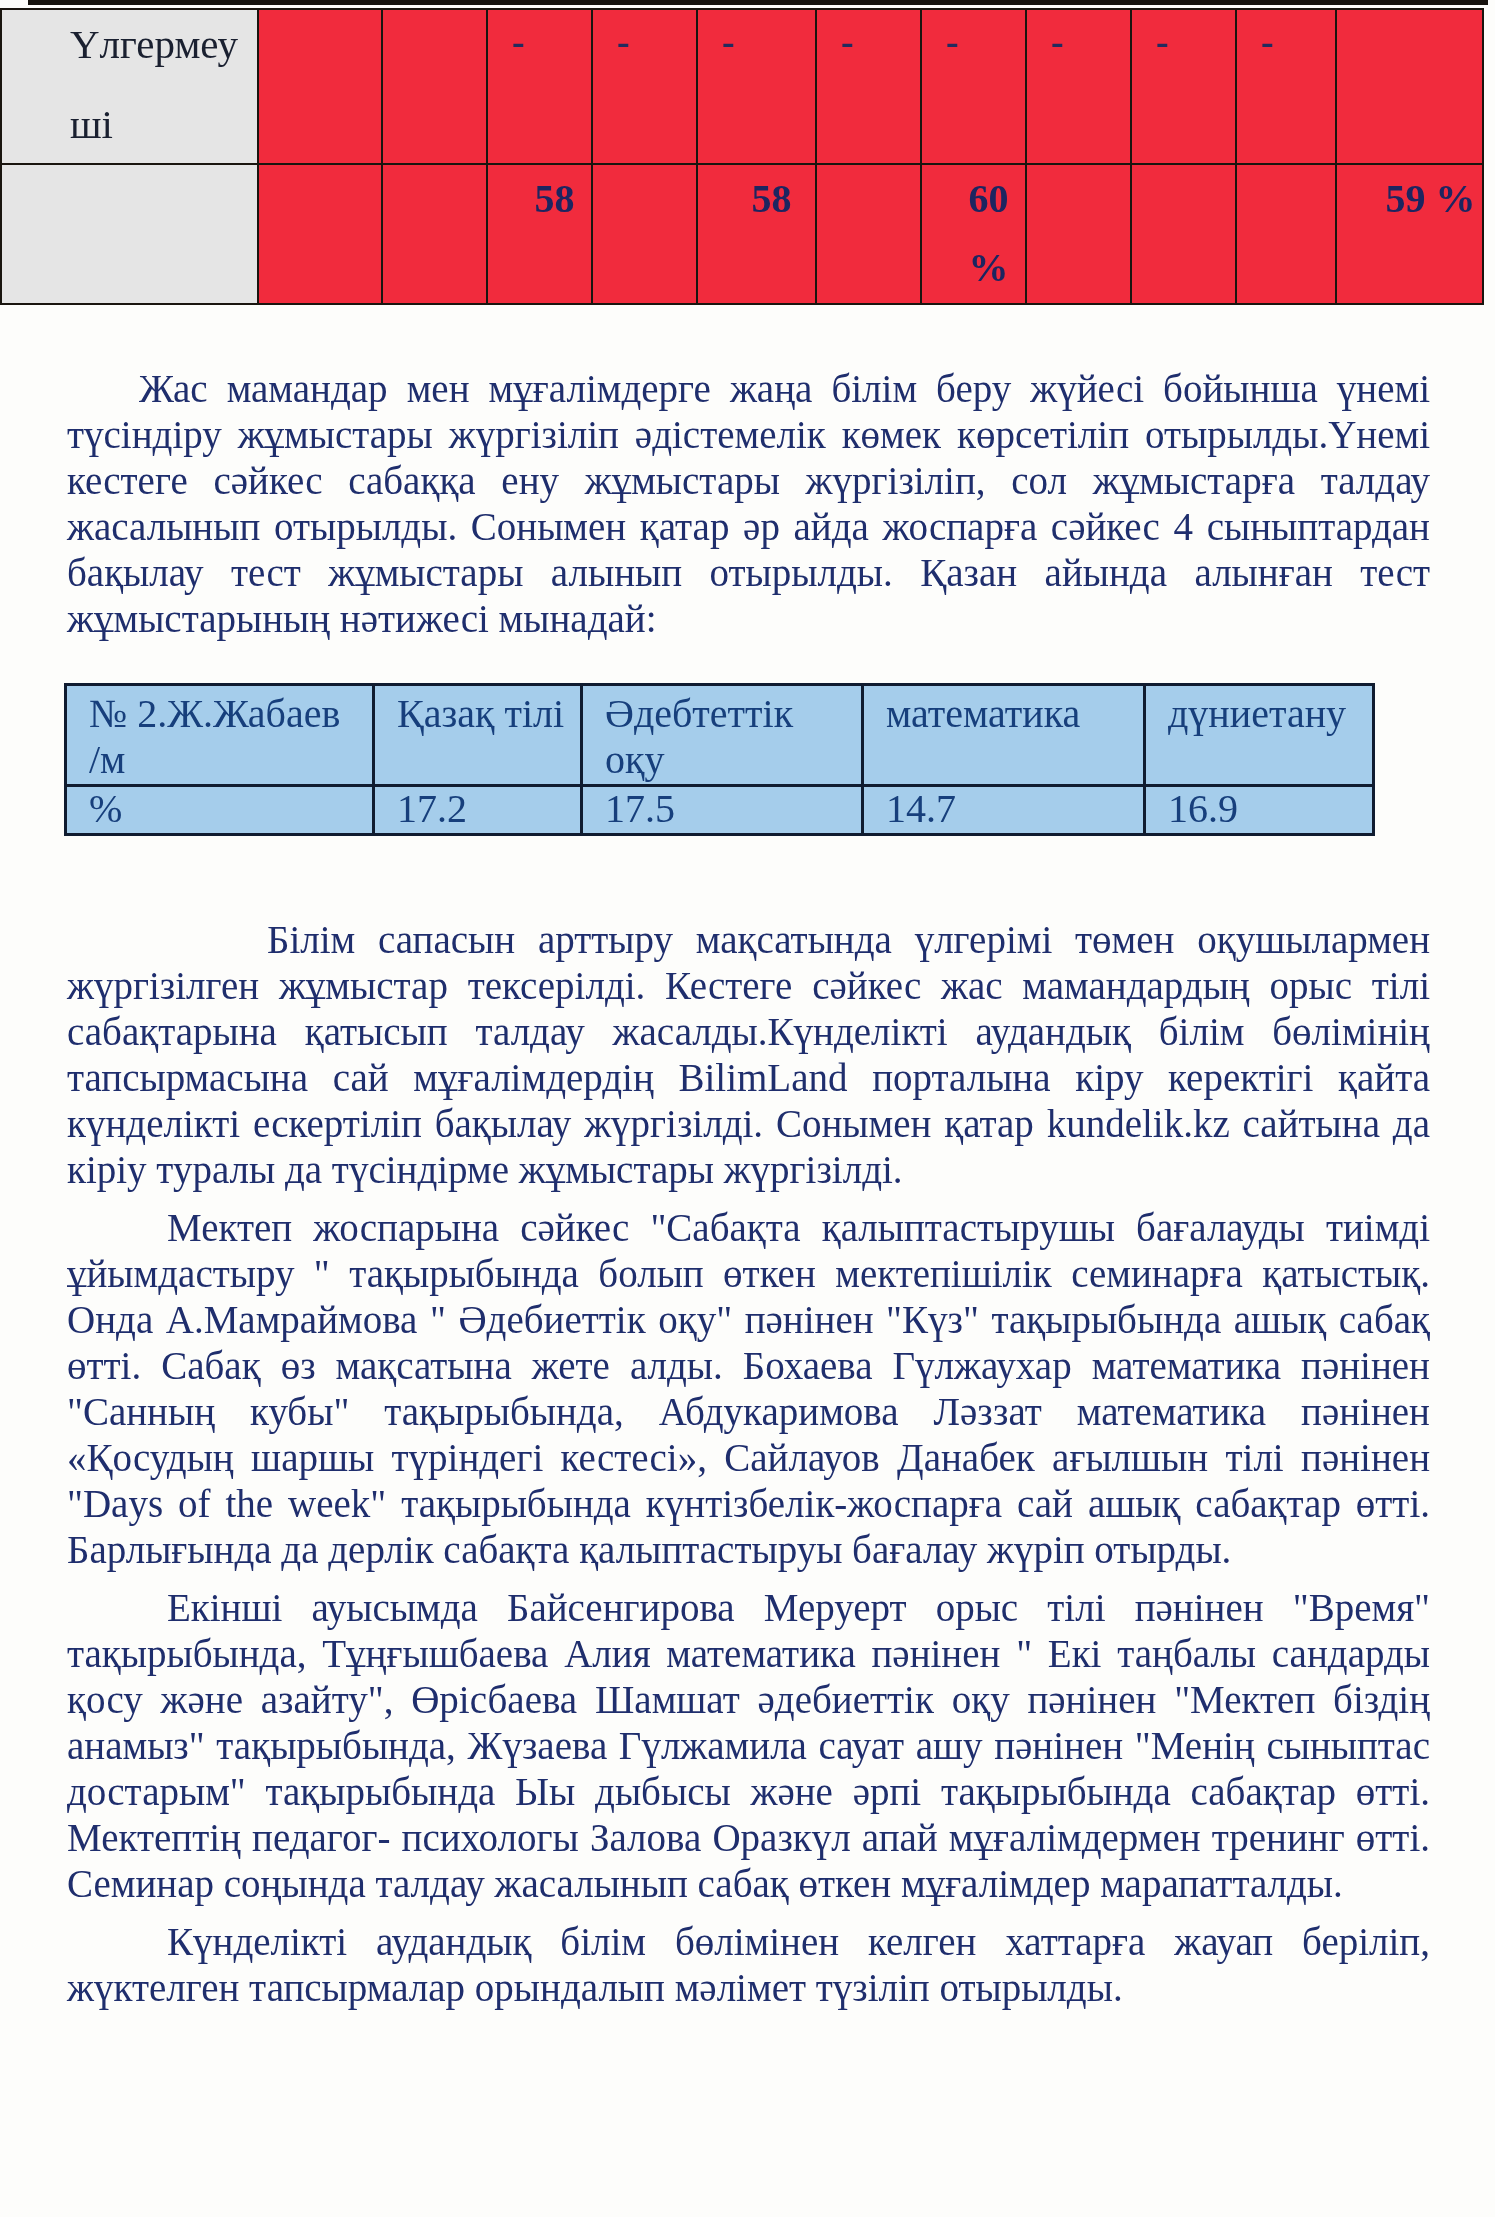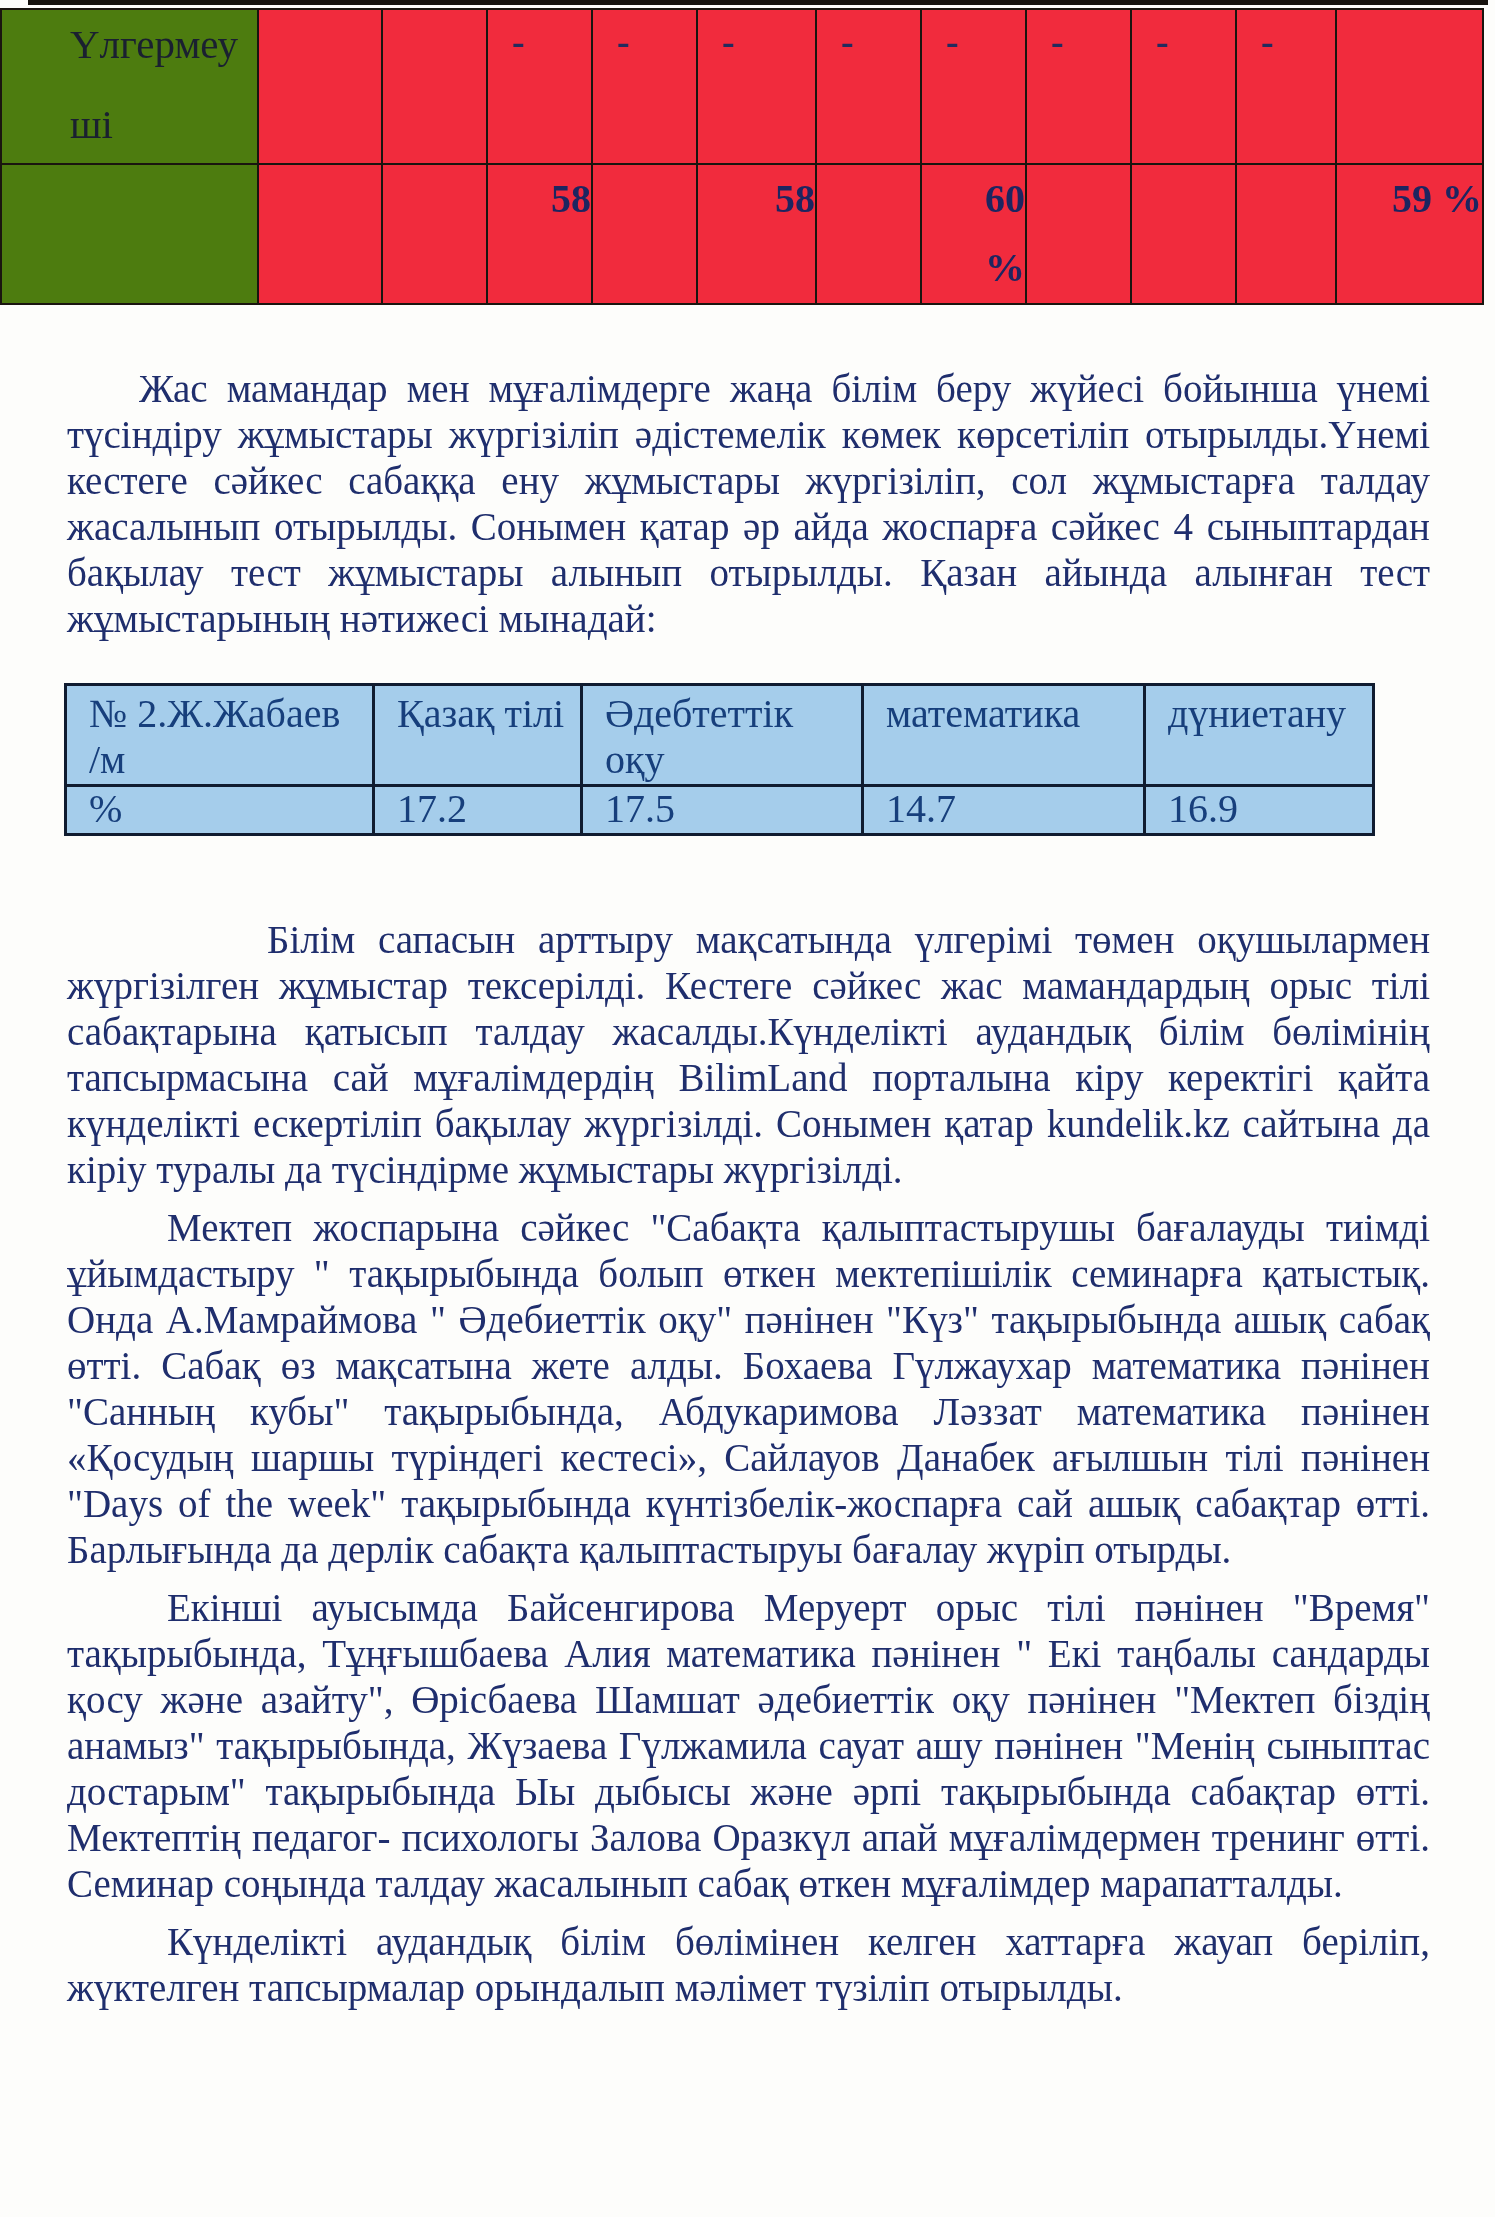--- a/index.html
+++ b/index.html
@@ -25,34 +25,34 @@
     width:1482px;
   }
   .grade-table td {
     border:2px solid #1a150f;
     vertical-align:top;
     padding:0;
     overflow:hidden;
   }
   .grade-table tr.r1 td { height:141px; }
   .grade-table tr.r2 td { height:138px; }
-  .cell-yellow { background:#4d7c0f; }
+  .cell-yellow { background:#e5e5e5; }
   .cell-red    { background:#f12b3d; }
 
   .label-cell { font-size:41px; color:#1a2030; }
   .label-cell .lbl1 { display:block; margin:10px 0 0 68px; }
   .label-cell .lbl2 { display:block; margin:32px 0 12px 68px; }
 
   .grade-table .dash {
     color:#222b5e; font-size:38px; font-weight:bold;
     line-height:1; padding:12px 0 0 24px; text-align:left;
   }
   .grade-table .val {
     color:#1d2560; font-size:40px; font-weight:bold;
-    line-height:1.72; padding:0 0 0 30px; text-align:right;
+    line-height:1.72; padding:0 0 0 30px; text-align:center;
   }
   .grade-table .val.wide { padding-left:42px; }
 
   
   .text-block { position:absolute; left:55px; width:1387px; }
   .tb1 { top:354px; }
   .tb2 { top:905px; }
   .text-block p {
     margin:12px;
     font-size:39px;

